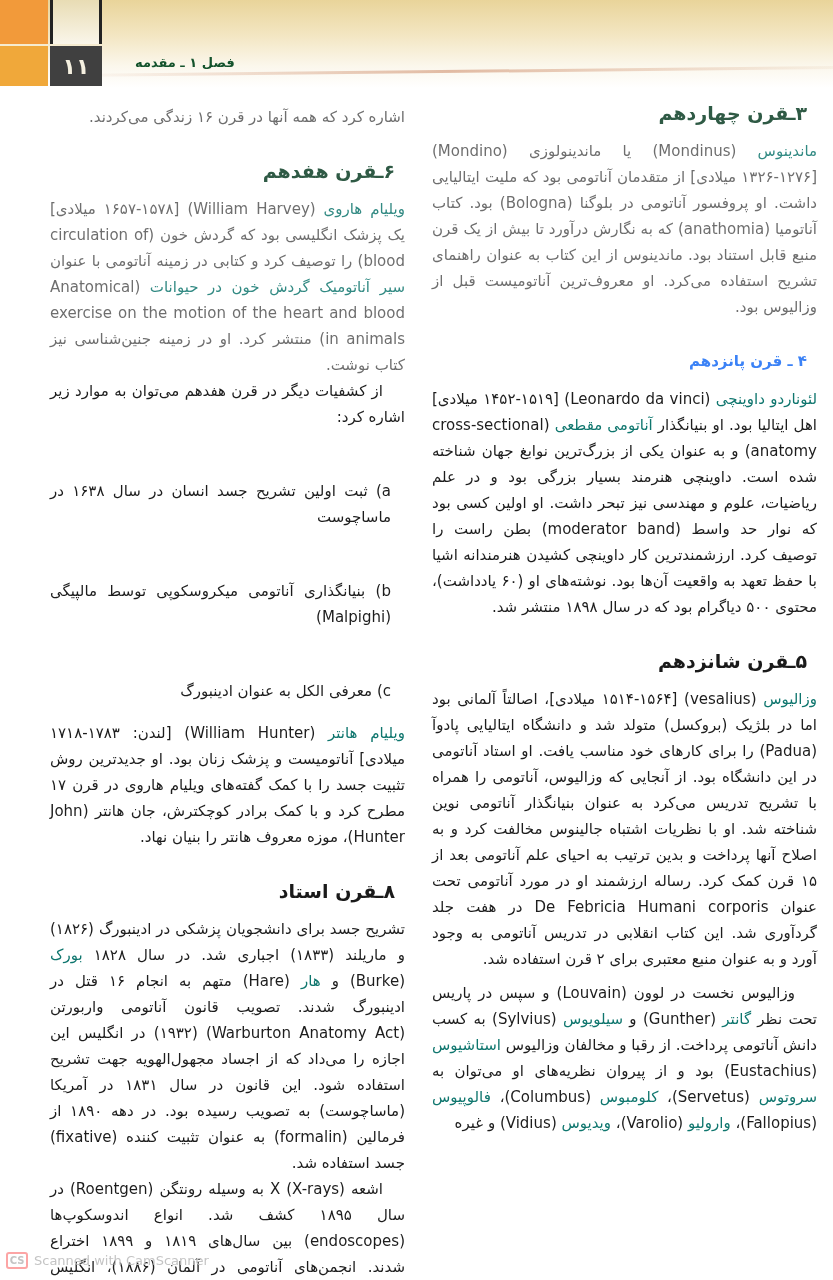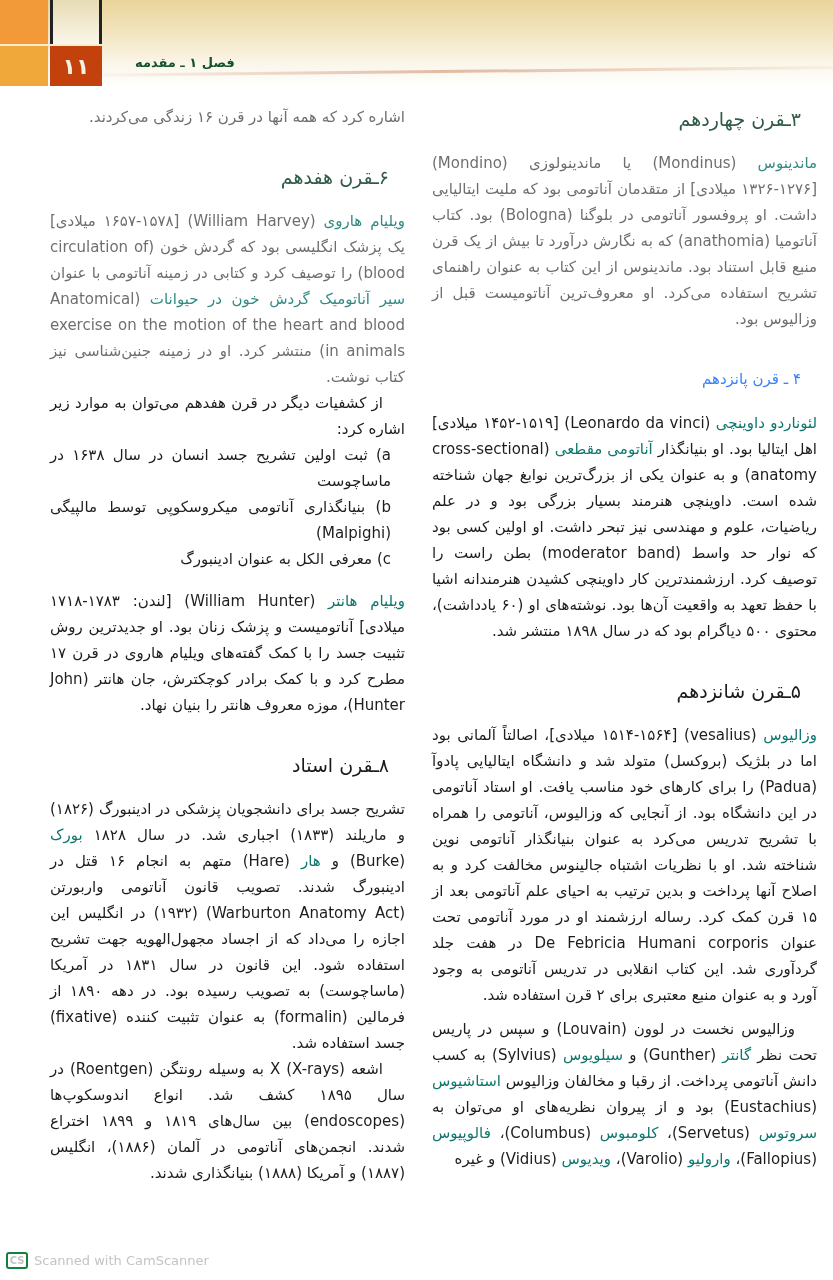--- a/index.html
+++ b/index.html
@@ -20,54 +20,54 @@
   }
   .tab-orange-top { position:absolute; left:0; top:0; width:48px; height:44px; background:#f29a3a; }
   .tab-orange-bot { position:absolute; left:0; top:46px; width:48px; height:40px; background:#f0a83a; }
   .tab-cream {
     position:absolute; left:50px; top:0; width:52px; height:44px;
     background:linear-gradient(180deg,#e8dcb4,#faf6ea);
     border-left:3px solid #222; border-right:3px solid #222; box-sizing:border-box;
   }
   .page-num {
     position:absolute; left:50px; top:46px; width:52px; height:40px;
-    background:#c2410c; color:#f5f0e0; font-size:22px; font-weight:bold;
+    background:#404040; color:#f5f0e0; font-size:22px; font-weight:bold;
     display:flex; align-items:center; justify-content:center;
     font-family:"DejaVu Sans", sans-serif;
   }
   .chapter-title {
     position:absolute; left:135px; top:55px; font-size:13px; font-weight:bold;
     color:#14532d; direction:rtl; font-family:"DejaVu Sans", sans-serif;
   }
   .col {
     position:absolute; direction:rtl; text-align:justify;
     font-size:15px; line-height:26px;
     font-family:"DejaVu Sans", sans-serif;
   }
   .col-right { left:432px; top:88px; width:385px; }
   .col-left { left:50px; top:104px; width:355px; }
   .faded { color:#555; opacity:0.85; }
   h2.sec {
-    margin:16px; font-size:19px; font-weight:normal; line-height:30px; color:#1a1a1a;
+    margin:10px; font-size:19px; font-weight:bold; line-height:30px; color:#1a1a1a;
     font-family:"DejaVu Sans", sans-serif;
   }
   h2.sec.green { color:#2f5a45; }
   h2.sec.teal { color:#3b82f6; font-size:15px; }
   p { margin:0; }
   .blue { color:#0f766e; }
   .indent { text-indent:22px; }
-  .list-item { padding-right:14px; }
+  .list-item { padding-right:14px;margin-top:48px; }
   .gap { height:16px; }
   .gap-s { height:8px; }
   .footer {
     position:absolute; left:6px; top:1252px; display:flex; align-items:center; gap:6px;
     color:#c4c4c4; font-size:13px; font-family:"DejaVu Sans", sans-serif;
   }
   .cs-logo {
-    width:22px; height:17px; border:2px solid #15803d; border-radius:3px;
+    width:22px; height:17px; border:2px solid #fca5a5; border-radius:3px;
     font-size:10px; font-weight:bold; display:flex; align-items:center; justify-content:center;
     color:#c4c4c4; box-sizing:border-box;
   }
 </style>
 </head>
 <body>
 
 <div class="header"></div>
 <div class="header-band"></div>
 <div class="tab-orange-top"></div>

